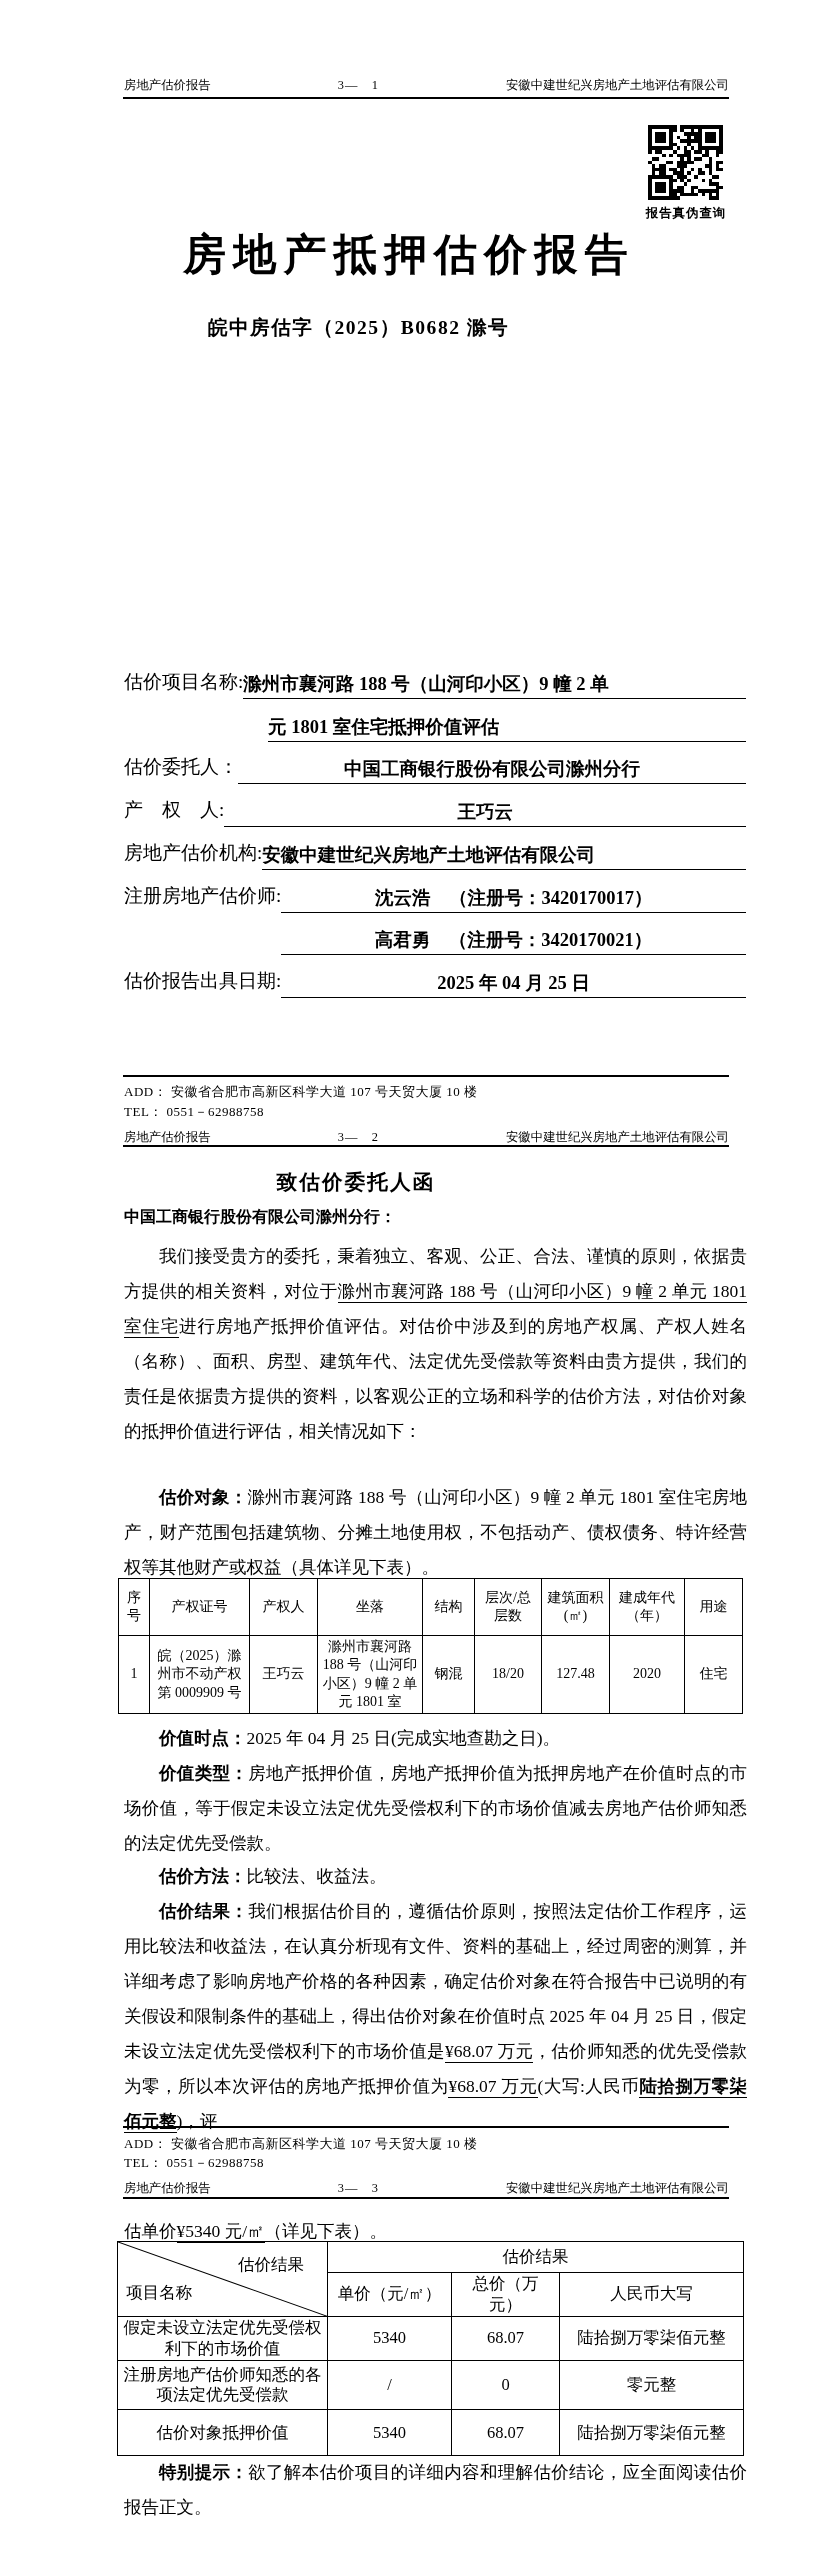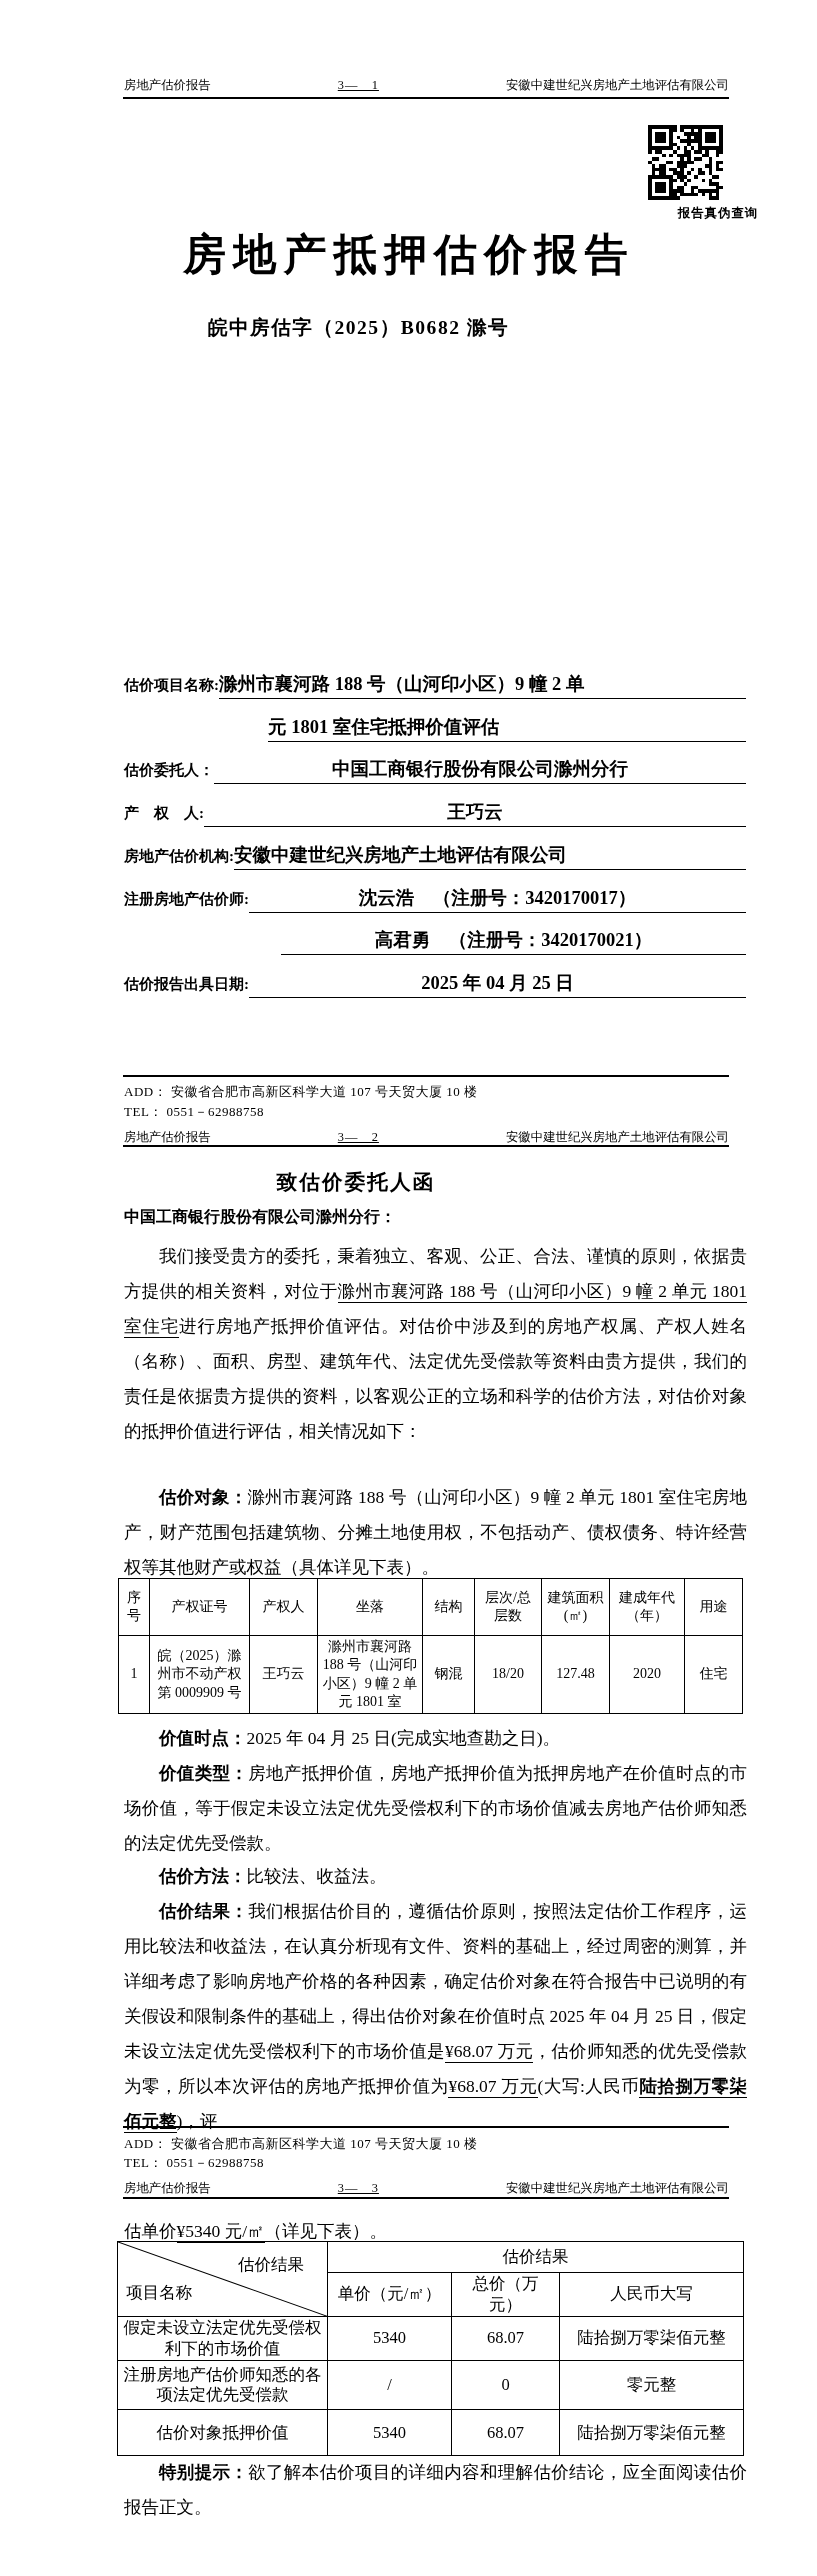--- a/index.html
+++ b/index.html
@@ -1,32 +1,32 @@
 <!DOCTYPE html>
 <html style="font-size:8.2px"><head>
 <meta charset="utf-8">
 <style>
   html,body{margin:0;padding:0;background:#888;}
   .doc{position:relative;width:818px;height:3300px;background:#ffffff;color:#000;
        font-family:"Liberation Serif","DejaVu Serif",serif;overflow:hidden;}
   
   .pghead{position:absolute;left:124px;width:605px;display:flex;justify-content:space-between;
           font-size:12.4px;line-height:15.5px;white-space:pre;}
-  .pghead .c{letter-spacing:1px;text-decoration:underline;}
+  .pghead .c{letter-spacing:1px;}
   .rule{position:absolute;left:123px;width:606px;height:2.1px;background:#000;}
   .ft{position:absolute;left:124px;font-size:13px;line-height:15.5px;letter-spacing:0.5px;white-space:pre;}
   
   .qrwrap{position:absolute;}
   .qrcap{position:absolute;font-size:12.4px;letter-spacing:1px;font-weight:bold;}
   .bigtitle{position:absolute;left:0;width:818px;text-align:center;font-size:43px;font-weight:bold;
             letter-spacing:7.2px;line-height:49px;}
   .docno{position:absolute;left:0;width:717px;text-align:center;font-size:19.6px;font-weight:bold;letter-spacing:1.5px;}
   
   .frow{position:absolute;left:124px;width:622px;height:29px;display:flex;align-items:flex-end;}
-  .flabel{font-weight:bold;font-size:15px;white-space:pre;padding-bottom:3.6px;flex:0 0 auto;}
+  .flabel{font-weight:normal;font-size:19px;white-space:pre;padding-bottom:3.6px;flex:0 0 auto;}
   .fval{flex:1 1 auto;font-weight:bold;font-size:18.5px;border-bottom:1.5px solid #000;
         padding-bottom:2.1px;white-space:nowrap;}
   .fval.center{text-align:center;}
   .f1 .flabel{width:144px;}
   .f6 .flabel{width:157px;}
   
   .para{position:absolute;left:124px;width:623px;font-size:17.5px;line-height:35px;text-align:justify;}
   .ind{text-indent:35px;}
   .para b{font-weight:bold;}
   .useg{border-bottom:1px solid #000;padding-bottom:1px;}
@@ -296,21 +296,21 @@
         <rect x="4" y="20" width="1" height="1" fill="#000"></rect>
         <rect x="5" y="20" width="1" height="1" fill="#000"></rect>
         <rect x="6" y="20" width="1" height="1" fill="#000"></rect>
         <rect x="7" y="20" width="1" height="1" fill="#000"></rect>
         <rect x="8" y="20" width="1" height="1" fill="#000"></rect>
         <rect x="17" y="20" width="1" height="1" fill="#000"></rect>
         <rect x="18" y="20" width="1" height="1" fill="#000"></rect>
         <rect x="19" y="20" width="1" height="1" fill="#000"></rect>
       </svg>
   </div>
-  <div class="qrcap" style="left:677px;top:205px;width:82px;text-align:center;">报告真伪查询</div>
+  <div class="qrcap" style="left:645px;top:205px;width:82px;text-align:center;">报告真伪查询</div>
 
   <div class="bigtitle" style="top:230px;">房地产抵押估价报告</div>
   <div class="docno" style="top:314px;">皖中房估字（2025）B0682 滁号</div>
 
   <div class="frow f0" style="top:670px;">
     <span class="flabel">估价项目名称:</span>
     <span class="fval">滁州市襄河路 188 号（山河印小区）9 幢 2 单</span>
   </div>
   <div class="frow f1" style="top:713px;">
     <span class="flabel"></span>

